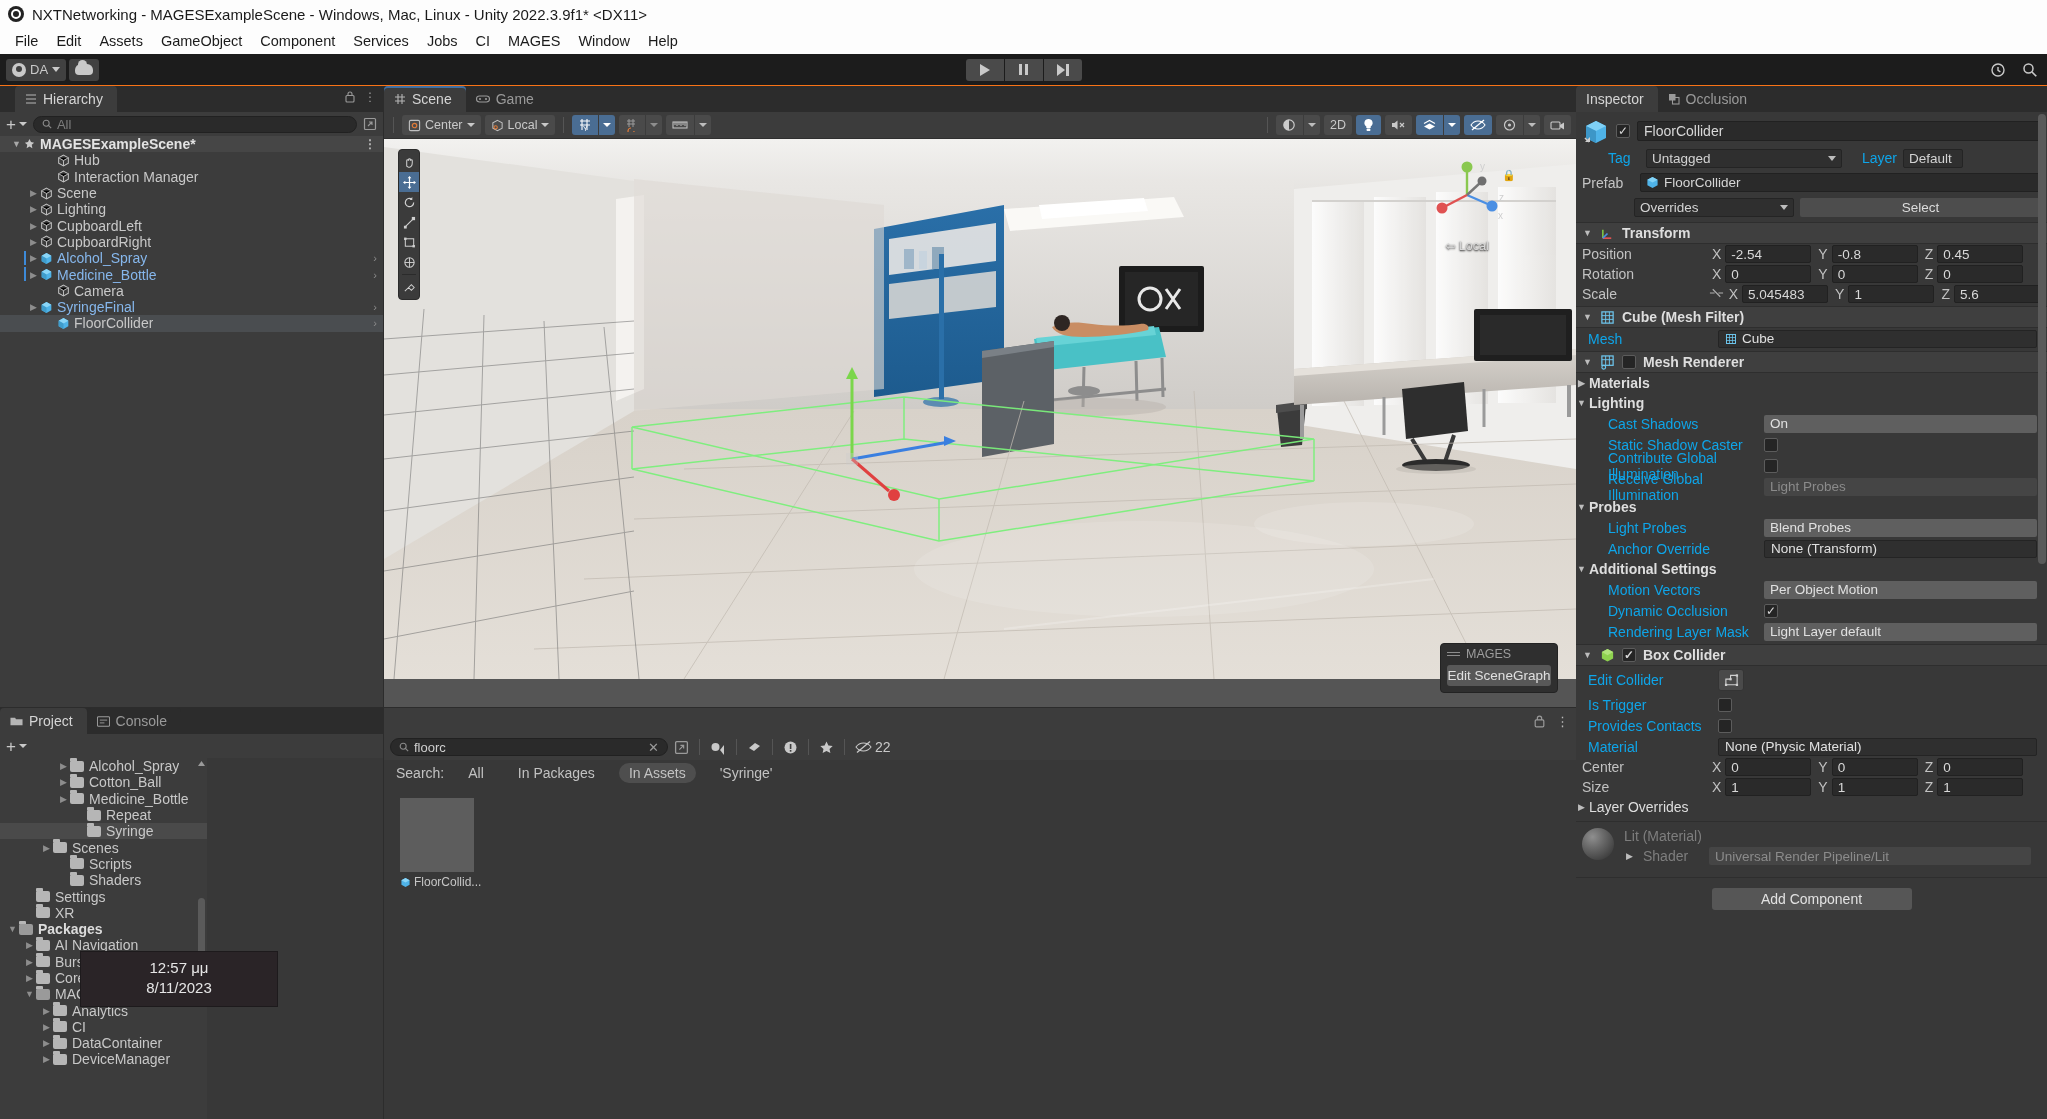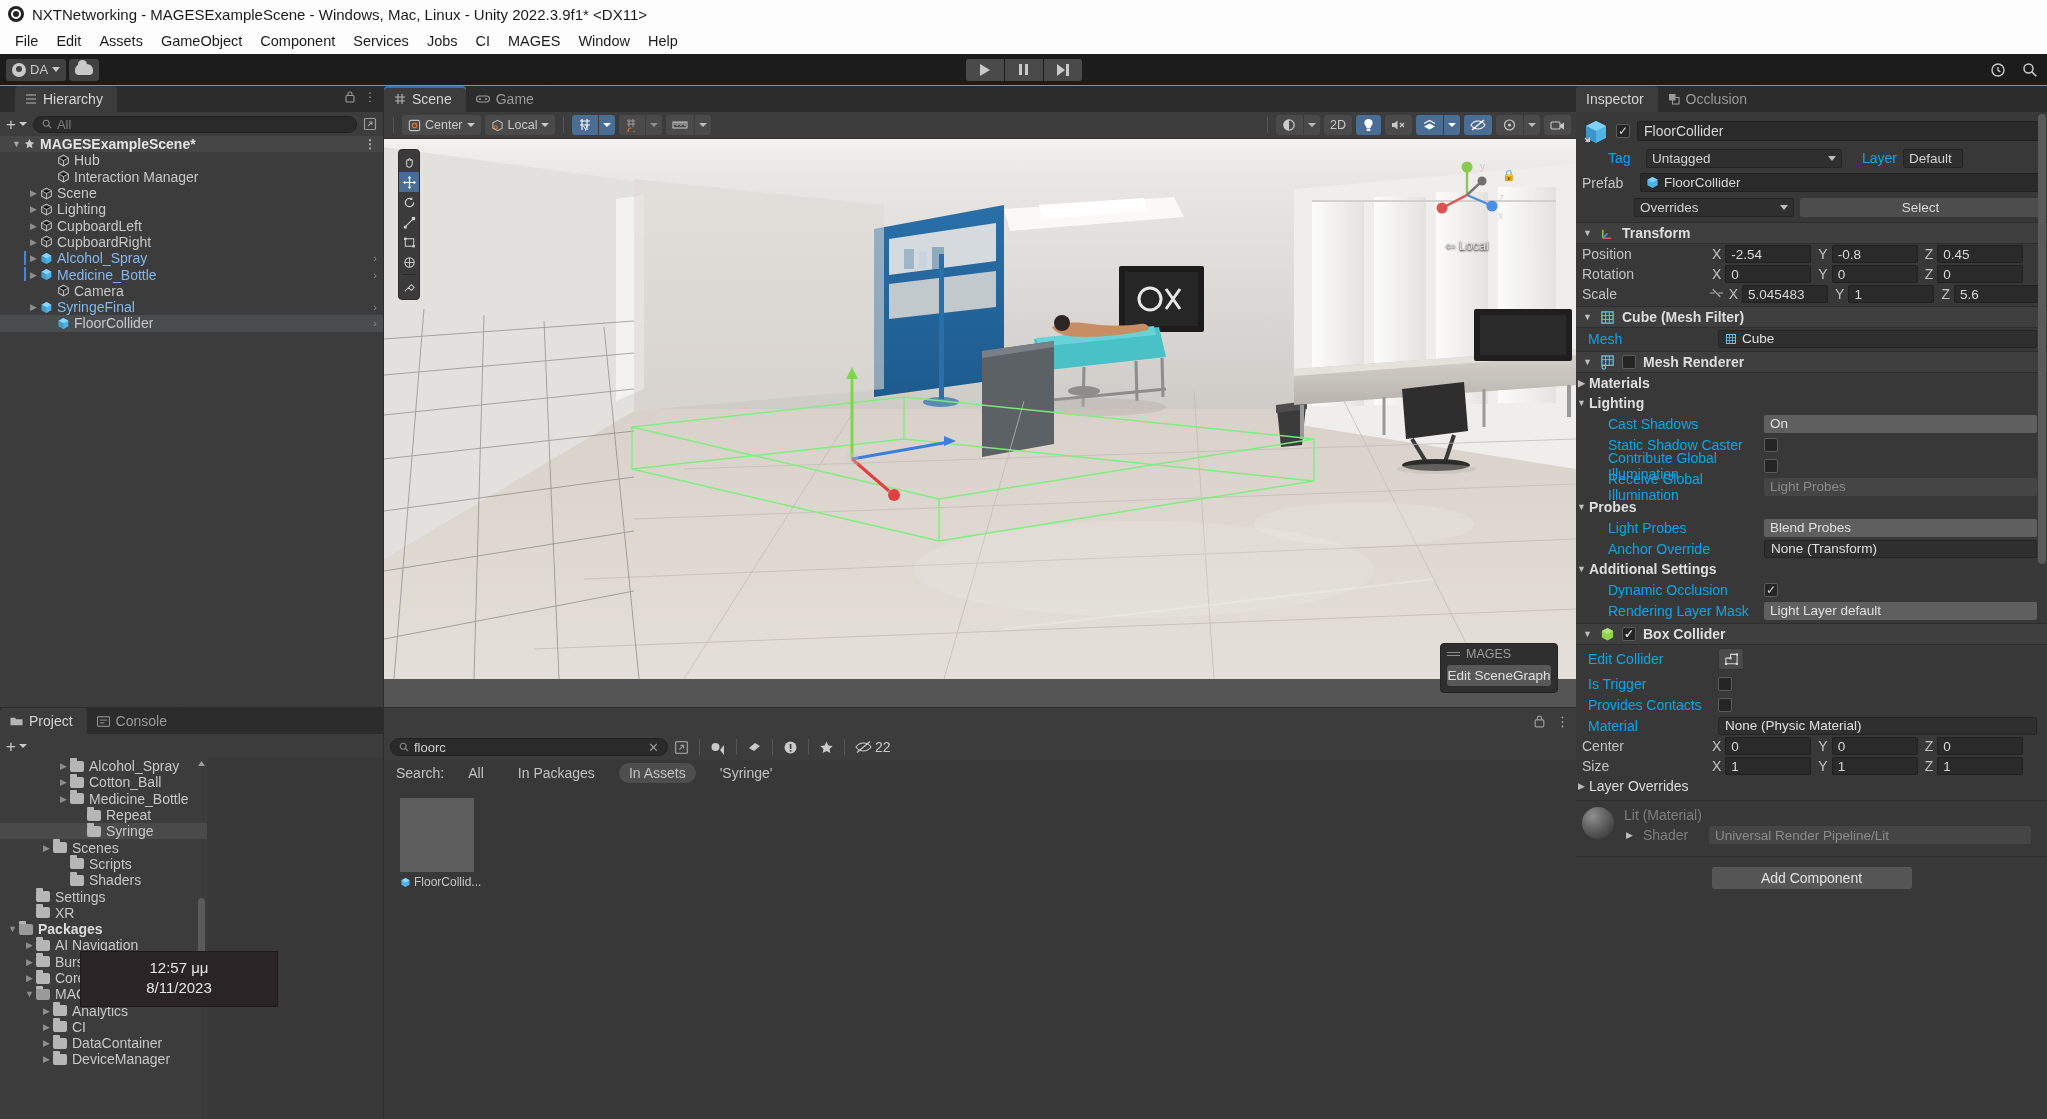--- a/index.html
+++ b/index.html
@@ -1341,20 +1341,24 @@
             <div class="row">
               <span class="rl sub" style="width: 176px;">Light Probes</span>
               <span class="pill" style="flex: 1 1 0%; margin-right: 10px;">Blend Probes</span>
             </div>
             <div class="row">
               <span class="rl sub" style="width: 176px;">Anchor Override</span>
               <span class="pill dark" style="flex: 1 1 0%; margin-right: 10px;">None (Transform)</span>
             </div>
             <div class="group-label"><span class="foldout" style="margin-left: -6px; margin-right: 2px;">▼</span>Additional Settings</div>
             <div class="row">
+              <span class="rl sub" style="width: 176px;">Motion Vectors</span>
+              <span class="pill" style="flex: 1 1 0%; margin-right: 10px;">Per Object Motion</span>
+            </div>
+            <div class="row">
               <span class="rl sub" style="width: 176px;">Dynamic Occlusion</span>
               <span class="cb checked"></span>
             </div>
             <div class="row">
               <span class="rl sub" style="width: 176px;">Rendering Layer Mask</span>
               <span class="pill" style="flex: 1 1 0%; margin-right: 10px;">Light Layer default</span>
             </div>
           </div>
 
         <div class="comp-header">

